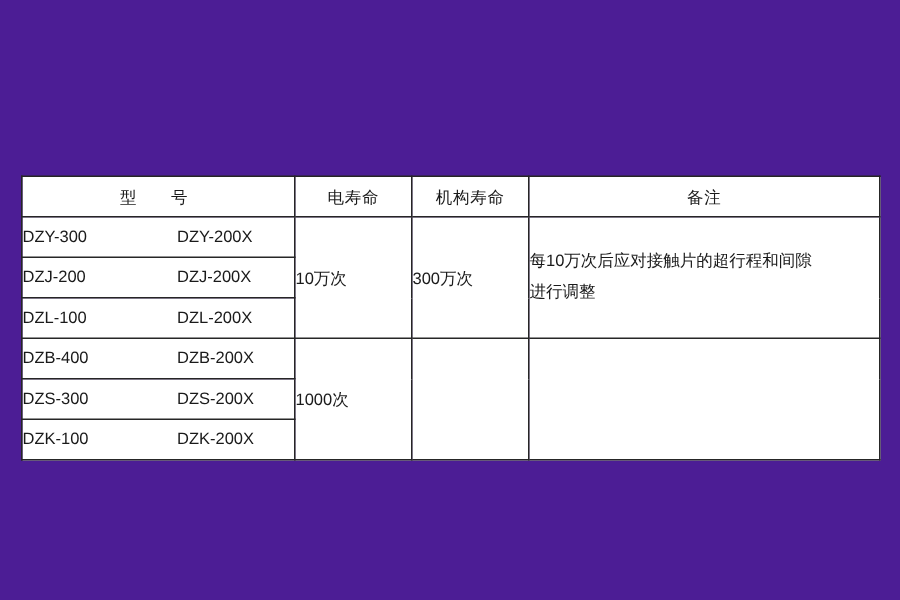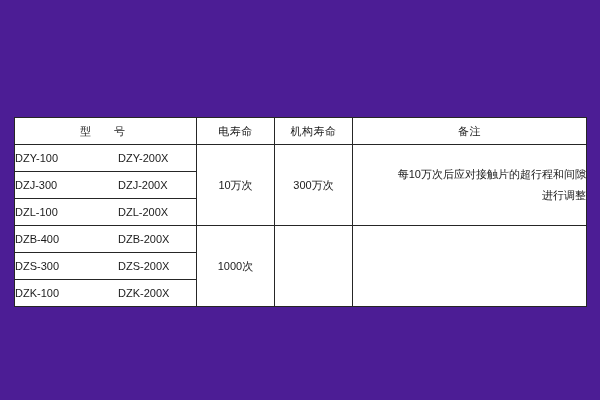--- a/index.html
+++ b/index.html
@@ -56,31 +56,29 @@
   }
   .model-cell .m1 {
     display: inline-block;
     min-width: 78px;
   }
   .model-cell .m2 {
     display: inline-block;
     padding-left: 25px;
   }
   .center {
-    text-align: center;
   }
   .remark-cell {
     padding: 6px 10px 6px 16px;
     line-height: 1.9;
     vertical-align: top;
     text-align: left;
   }
   .remark-cell div {
     white-space: nowrap;
-    text-align: right;
   }
   col.c-model { width: 182px; }
   col.c-elec  { width: 78px; }
   col.c-mech  { width: 78px; }
   col.c-rem   { width: 234px; }
 </style>
 </head>
 <body>
 
 <div class="page">
@@ -95,33 +93,33 @@
       <tbody>
         <tr>
           <td class="hdr hdr-model">型　号</td>
           <td class="hdr">电寿命</td>
           <td class="hdr">机构寿命</td>
           <td class="hdr">备注</td>
         </tr>
 
         <tr>
           <td class="model-cell">
-            <span class="m1">DZY-100</span><span class="m2">DZY-200X</span>
+            <span class="m1">DZY-300</span><span class="m2">DZY-200X</span>
           </td>
           <td class="center" rowspan="3">10万次</td>
           <td class="center" rowspan="3">300万次</td>
           <td class="remark-cell" rowspan="3">
             <div>每10万次后应对接触片的超行程和间隙</div>
             <div>进行调整</div>
           </td>
         </tr>
 
         <tr>
           <td class="model-cell">
-            <span class="m1">DZJ-300</span><span class="m2">DZJ-200X</span>
+            <span class="m1">DZJ-200</span><span class="m2">DZJ-200X</span>
           </td>
         </tr>
 
         <tr>
           <td class="model-cell">
             <span class="m1">DZL-100</span><span class="m2">DZL-200X</span>
           </td>
         </tr>
 
         <tr>

